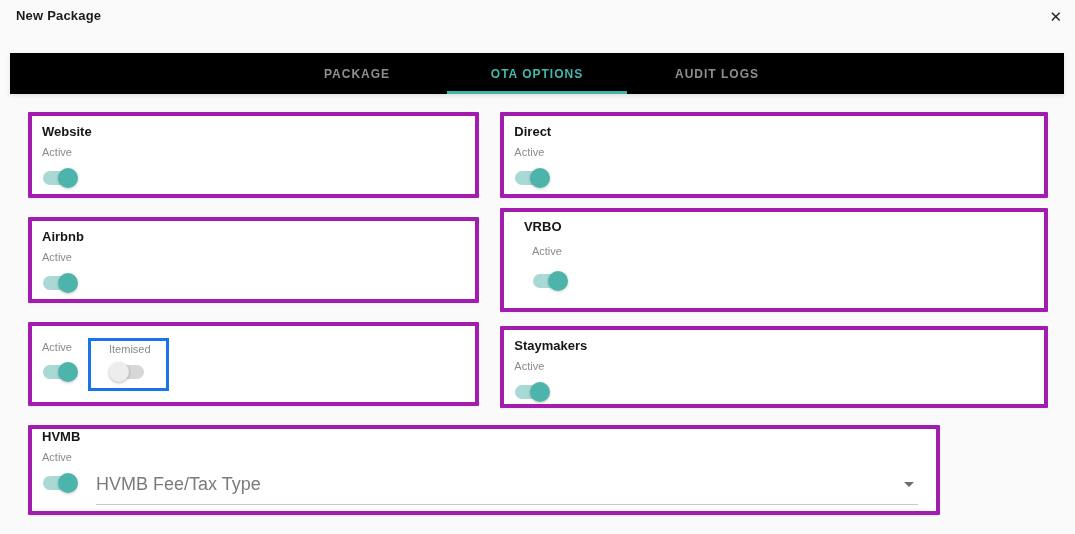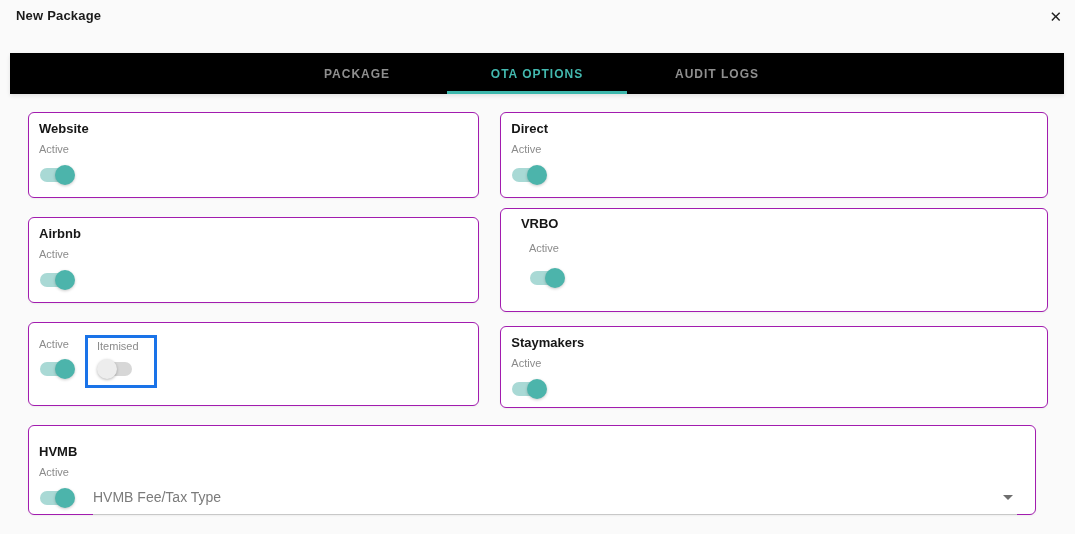--- a/index.html
+++ b/index.html
@@ -40,22 +40,22 @@
     content:""; position:absolute; left:0; right:0; bottom:0; height:3px;
     background:#3db7ac;
   }
   
   .content { position:absolute; left:28px; top:94px; width:1020px; }
   .row { display:flex; align-items:flex-start; }
   .col-l { width:494px; margin-right:21px; }
   .col-r { width:600px; }
   .card {
     background:#fff;
-    border:1px solid #a21caf;
-    border-radius:6px;
+    border:4px solid #a21caf;
+    border-radius:1px;
     box-shadow:0 1px 2px rgba(0,0,0,.05);
     padding:8px 10px;
   }
   .card-title { font-size:13px; font-weight:bold; color:#161616; }
   .small-label { font-size:11px; color:#8b8b8b; }
   .status { margin-top:7px; }
   
   .switch { position:relative; display:inline-block; width:36px; height:20px; cursor:pointer; }
   .switch .track { position:absolute; left:1px; top:3px; width:34px; height:14px; border-radius:7px; background:#d7d7d7; }
   .switch .thumb { position:absolute; top:0; left:0; width:20px; height:20px; border-radius:50%;
@@ -66,41 +66,41 @@
   
   .row1 { margin-top:18px; }
   .row1 .card { height:86px; }
   .row2 .card-airbnb { margin-top:19px; height:86px; }
   .row2 .card-vrbo   { margin-top:10px; height:104px; padding:7px 10px 7px 20px; }
   .card-vrbo .vrbo-inner { padding-left:8px; }
   .card-vrbo .status { margin-top:11px; }
   .card-vrbo .switch { margin-top:14px; }
   .row3 .card-booking    { margin-top:10px; height:84px; }
   .row3 .card-staymakers { margin-top:14px; height:82px; }
-  .row4 .card-hvmb { margin-top:17px; width:1008px; height:90px; padding:18px 12px 8px 10px; }
+  .row4 .card-hvmb { margin-top:17px; width:912px; height:90px; padding:0 12px 8px 10px; }
   
   .toggle-row { display:flex; align-items:flex-start; margin-top:7px; }
   .toggle-col { display:flex; flex-direction:column; }
   .toggle-col .switch { margin-top:9px; }
   .highlight-box {
     border:3px solid #1a73e8;
     margin-left:10px; margin-top:-3px;
-    padding:2px 15px 6px 9px;
+    padding:2px 15px 6px 18px;
     display:flex; flex-direction:column;
   }
   .highlight-box .switch { margin-top:7px; }
   
   .hvmb-row { display:flex; align-items:flex-start; margin-top:10px; }
   .hvmb-row .switch { margin-top:0; flex:none; }
   .select-field {
     flex:1; margin-left:18px; margin-right:6px; margin-top:1px;
     display:flex; align-items:center; justify-content:space-between;
     border-bottom:1px solid #c8c8c8;
     padding-bottom:9px;
-    font-size:14px; color:#7b7b7b; cursor:pointer;
+    font-size:18px; color:#7b7b7b; cursor:pointer;
   }
   .caret {
     width:0; height:0; margin-right:4px;
     border-left:5px solid transparent; border-right:5px solid transparent;
     border-top:5px solid #6e6e6e;
   }
 </style>
 </head>
 <body>
 

